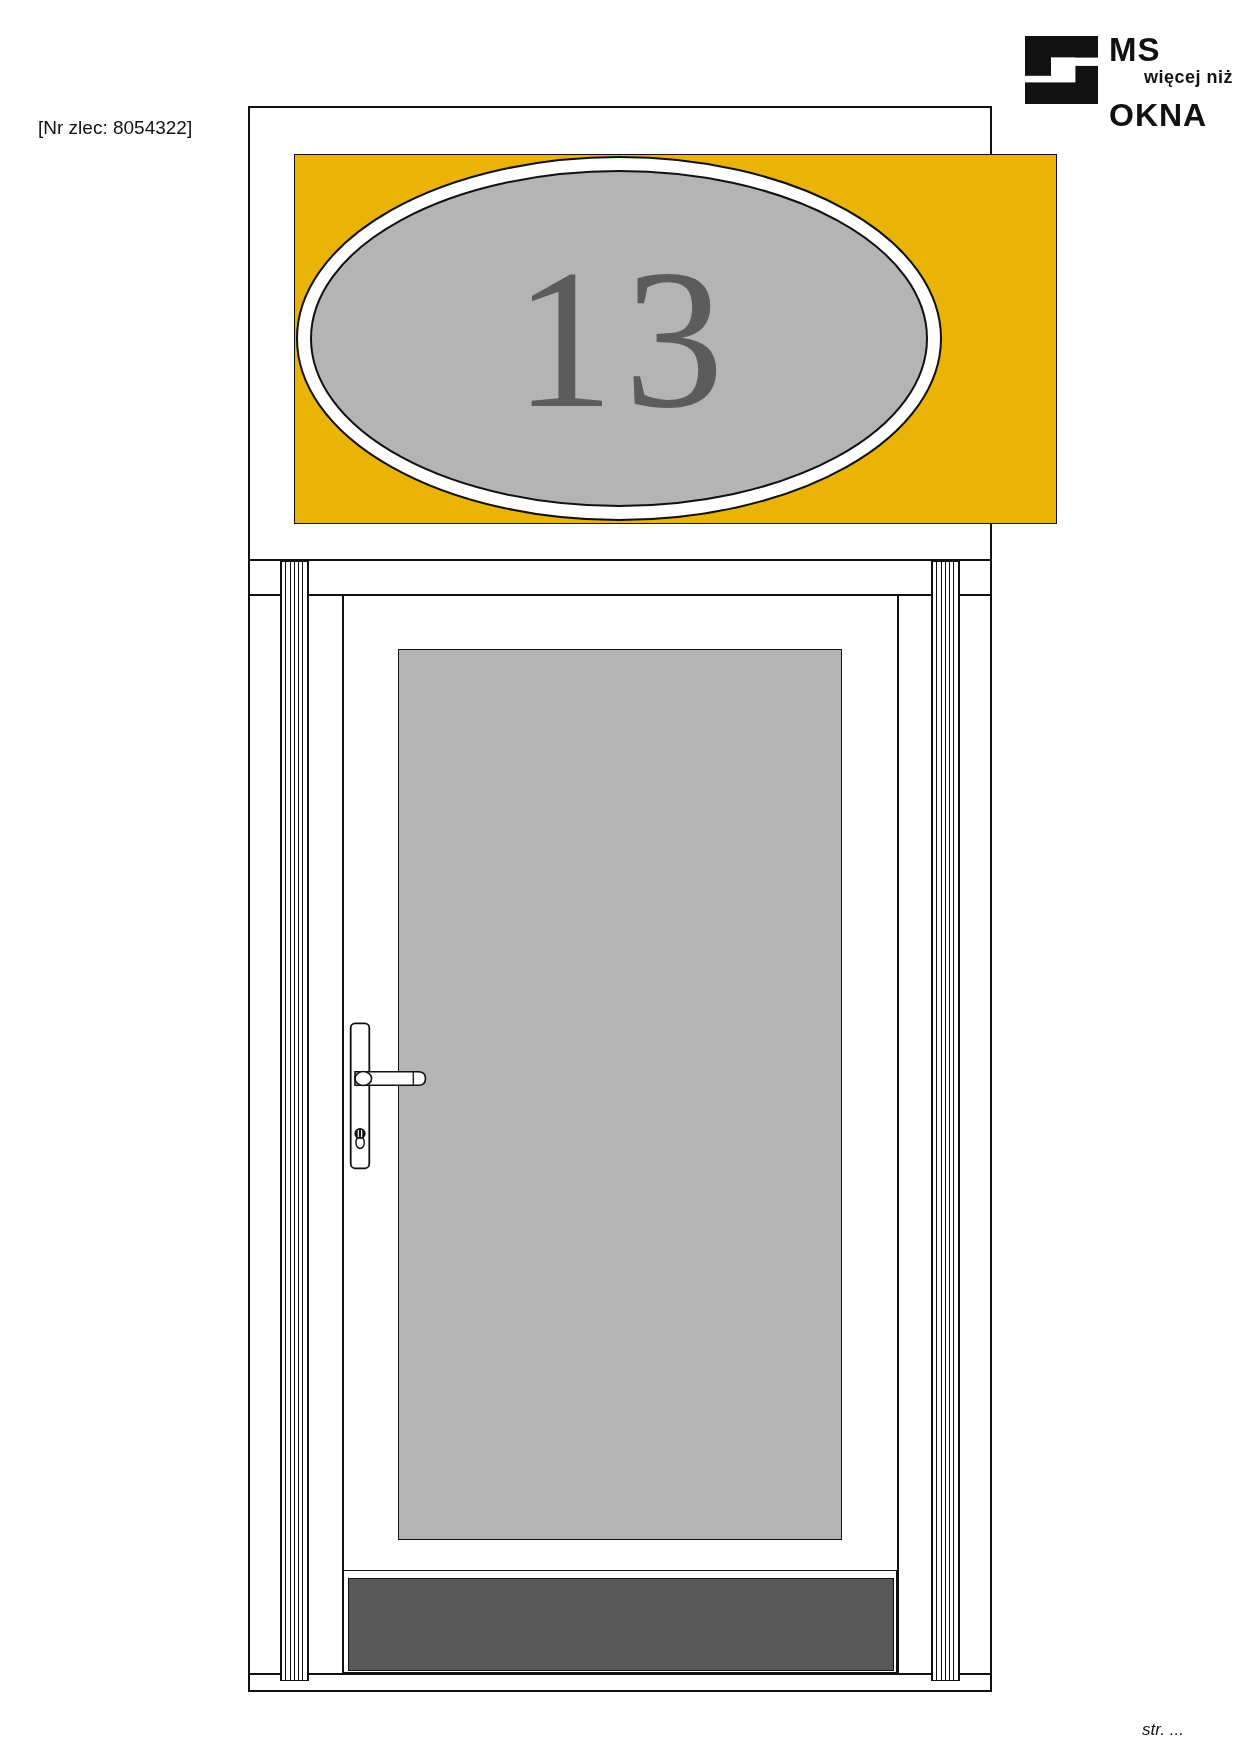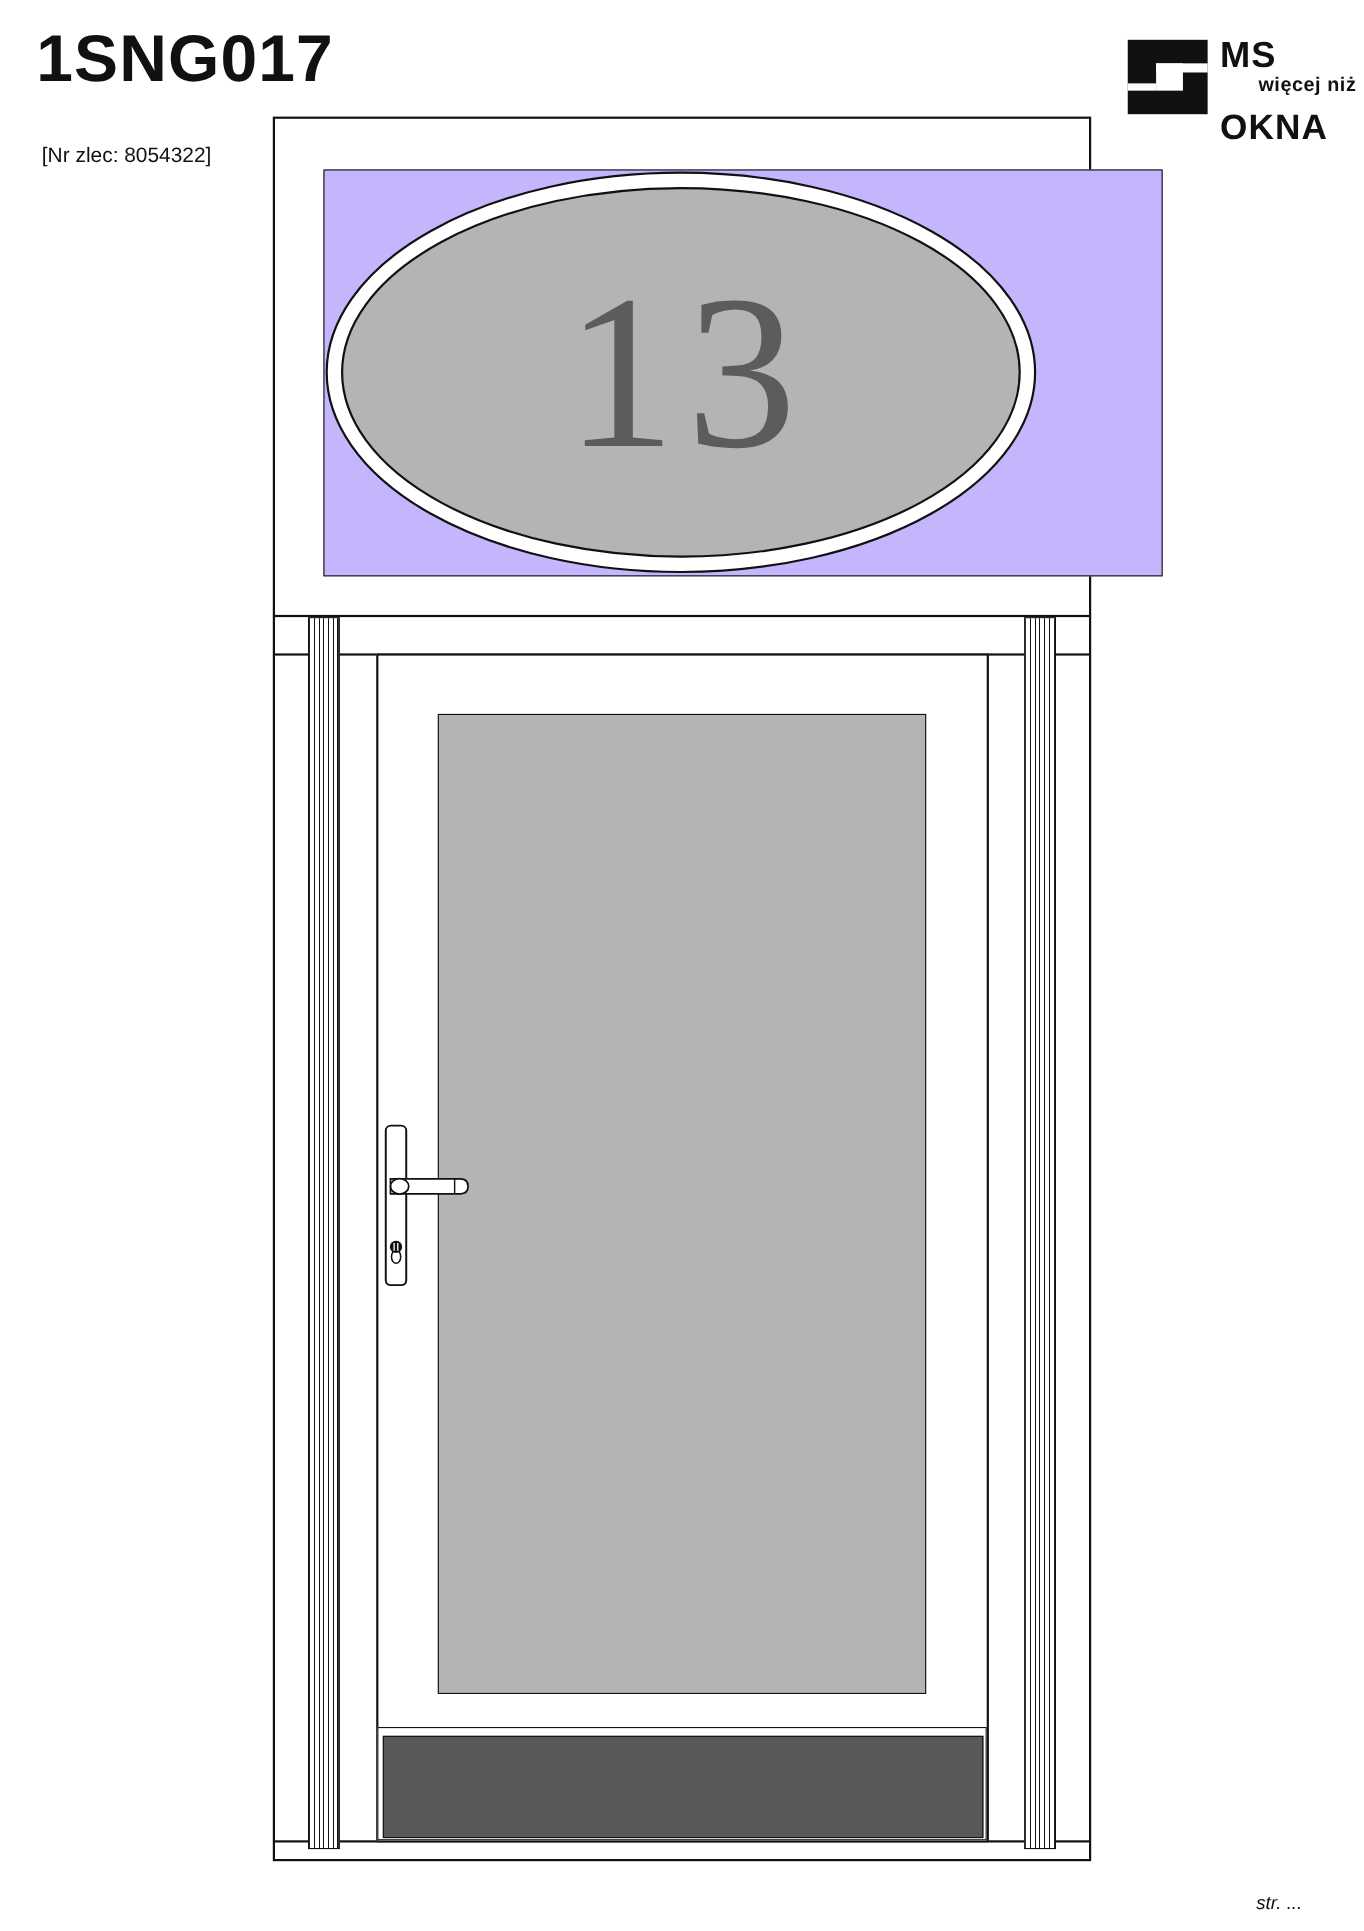--- a/index.html
+++ b/index.html
@@ -1,36 +1,36 @@
 <!DOCTYPE html>
 <html><head>
 <meta charset="utf-8">
 <style>
   html,body{margin:0;padding:0;background:#fff;}
   .page{position:relative;width:1240px;height:1755px;background:#ffffff;overflow:hidden;
         font-family:"Liberation Sans",sans-serif;color:#111;}
   
   .title{position:absolute;left:33px;top:24px;font-size:60px;font-weight:bold;line-height:1;letter-spacing:1px;}
-  .order{position:absolute;left:38px;top:131px;font-size:19px;line-height:1.2;}
+  .order{position:absolute;left:38px;top:117px;font-size:19px;line-height:1.2;}
   
   .logo{position:absolute;left:1025px;top:33px;display:flex;gap:11px;align-items:flex-start;}
   .logo-icon{width:73px;height:68px;display:block;margin-top:3px;}
   .logo-text{display:flex;flex-direction:column;font-weight:bold;line-height:1;}
   .logo-ms{font-size:33px;letter-spacing:1px;}
   .logo-sub{font-size:18px;margin-top:2px;letter-spacing:0.5px;white-space:nowrap;margin-left:35px;}
   .logo-okna{font-size:32px;margin-top:13px;letter-spacing:1px;}
   
   .drawing{position:absolute;left:248px;top:106px;width:744px;height:1586px;
            border:2px solid #111;box-sizing:border-box;background:#fff;}
   .hline{position:absolute;left:0;width:740px;height:2px;background:#111;}
   .line-boundary{top:451px;}
   .line-joint{top:486px;}
   .line-sill{top:1565px;}
   .transom-glass{position:absolute;left:44px;top:46px;width:763px;height:370px;
-                 background:#c4b5fd;border:1.5px solid #111;box-sizing:border-box;}
+                 background:#eab308;border:1.5px solid #111;box-sizing:border-box;}
   .oval-svg{position:absolute;left:0;top:0;width:648px;height:367px;}
   .house-number{position:absolute;left:0;top:0;width:648px;height:367px;display:flex;
                 align-items:center;justify-content:center;
                 font-family:"Liberation Serif",serif;font-size:200px;color:#5c5c5c;
                 letter-spacing:10px;text-indent:10px;line-height:1;}
   .stripe-block{position:absolute;top:453px;width:29px;height:1120px;background:#fff;
                 border:1.5px solid #111;box-sizing:border-box;
                 background-image:repeating-linear-gradient(90deg,#111 0px,#111 1px,#ffffff 1px,#ffffff 4.3px);}
   .stripe-left{left:30px;}
   .stripe-right{left:681px;}
@@ -45,21 +45,20 @@
   .handle-svg{position:absolute;left:98px;top:913px;width:90px;height:170px;}
   
   .footer{position:absolute;left:1142px;top:1720px;font-size:17px;font-style:italic;
           font-family:"Liberation Sans",sans-serif;}
 </style>
 </head>
 <body>
 
 <div class="page">
 
-  <div class="title">1SNG017</div>
   <div class="order">[Nr zlec: 8054322]</div>
 
   <div class="logo">
     <svg class="logo-icon" viewBox="0 0 73 68" xmlns="http://www.w3.org/2000/svg">
       <rect x="0" y="0" width="73" height="68" fill="#111"></rect>
       <rect x="26" y="21.6" width="47" height="8.3" fill="#fff"></rect>
       <rect x="26" y="21.6" width="24.4" height="24.8" fill="#fff"></rect>
       <rect x="0" y="39.8" width="26" height="6.6" fill="#fff"></rect>
     </svg>
     <div class="logo-text">

